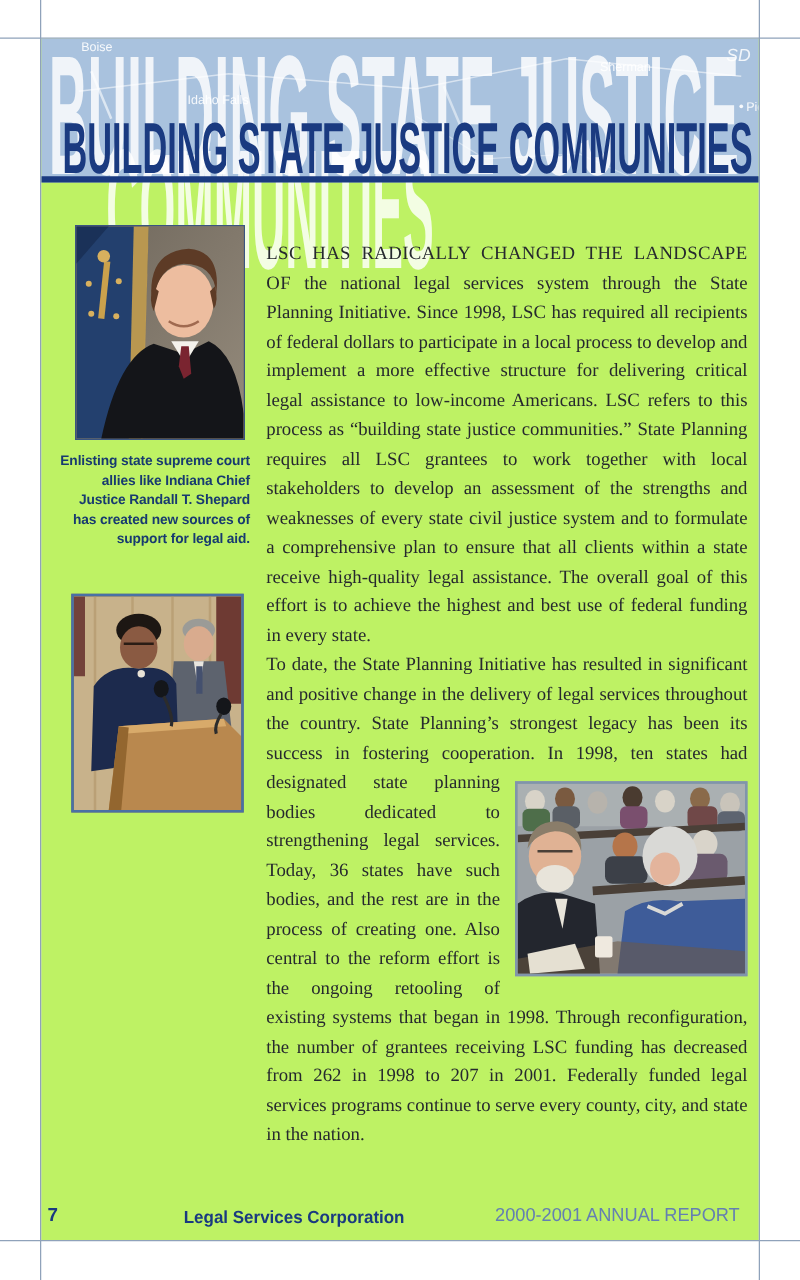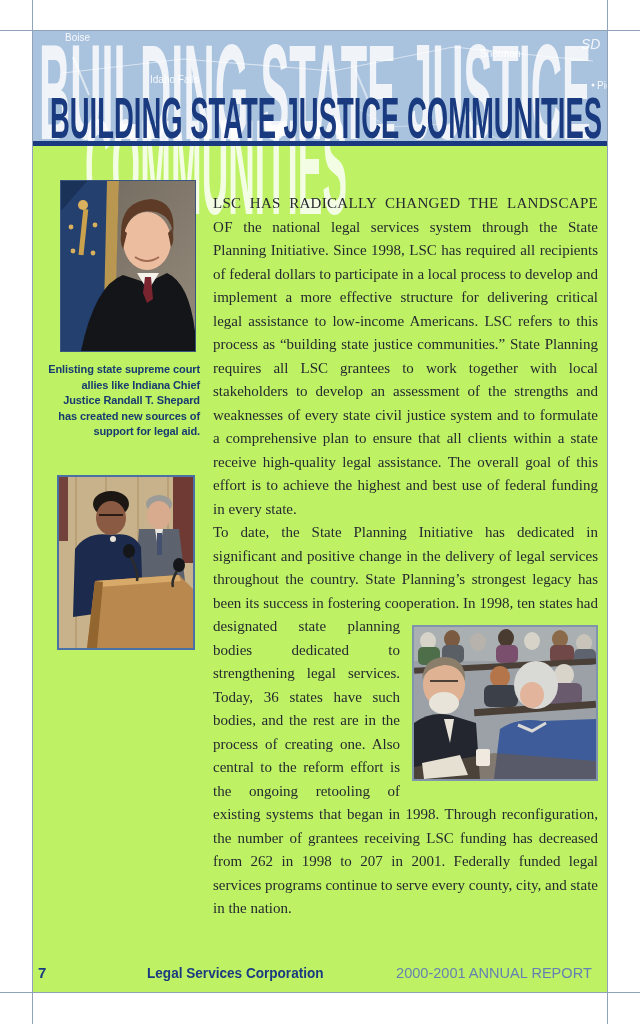--- a/index.html
+++ b/index.html
@@ -166,21 +166,21 @@
       <path d="M72,80 Q80,96 78,104" stroke="#2c2c2c" stroke-width="2.5" fill="none"></path>
       <ellipse cx="120" cy="88" rx="6" ry="7" fill="#14161a"></ellipse>
       <path d="M118,94 Q112,104 114,110" stroke="#2c2c2c" stroke-width="2.5" fill="none"></path>
     </svg>
   </div>
 
 
 
   <div class="main">
     <p class="p1"><span class="lead">LSC HAS RADICALLY CHANGED THE LANDSCAPE OF</span><span> the national legal services system through the State Planning Initiative. Since 1998, LSC has required all recipients of federal dollars to participate in a local process to develop and implement a more effective structure for delivering critical legal assistance to low-income Americans. LSC refers to this process as “building state justice communities.” State Planning requires all LSC grantees to work together with local stakeholders to develop an assessment of the strengths and weaknesses of every state civil justice system and to formulate a comprehensive plan to ensure that all clients within a state receive high-quality legal assistance. The overall goal of this effort is to achieve the highest and best use of federal funding in every state.</span></p>
-    <p class="p2"><span>To date, the State Planning Initiative has dedicated in significant and positive change in the delivery of legal services throughout the country. State Planning’s strongest legacy has been its success in fostering cooperation. In 1998, ten states </span><span class="denver"><svg width="182" height="152" viewBox="0 0 182 152">
+    <p class="p2"><span>To date, the State Planning Initiative has resulted in significant and positive change in the delivery of legal services throughout the country. State Planning’s strongest legacy has been its success in fostering cooperation. In 1998, ten states </span><span class="denver"><svg width="182" height="152" viewBox="0 0 182 152">
         <rect width="182" height="152" fill="#9ba1a6"></rect>
         <rect y="0" width="182" height="34" fill="#aab0b2"></rect>
 
         <ellipse cx="14" cy="14" rx="8" ry="9" fill="#d8d3c8"></ellipse>
         <ellipse cx="38" cy="12" rx="8" ry="9" fill="#7a5a40"></ellipse>
         <ellipse cx="64" cy="15" rx="8" ry="9" fill="#b7b3ac"></ellipse>
         <ellipse cx="92" cy="11" rx="8" ry="9" fill="#4a3b30"></ellipse>
         <ellipse cx="118" cy="14" rx="8" ry="9" fill="#d8d3c8"></ellipse>
         <ellipse cx="146" cy="12" rx="8" ry="9" fill="#8a6a4a"></ellipse>
         <ellipse cx="170" cy="16" rx="8" ry="9" fill="#c9c4ba"></ellipse>

